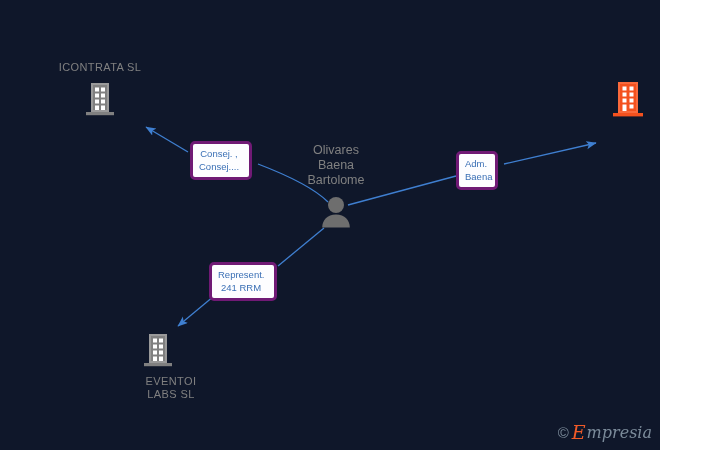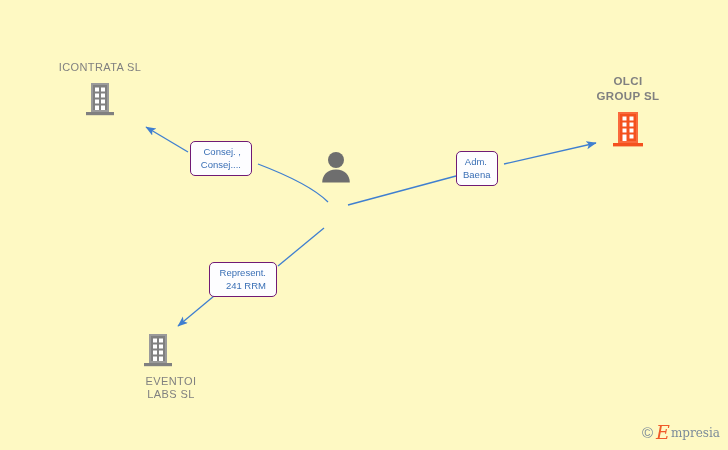--- a/index.html
+++ b/index.html
@@ -5,23 +5,23 @@
   html, body {
     margin: 0;
     padding: 0;
     background: #ffffff;
   }
   body {
     font-family: "Liberation Sans", sans-serif;
   }
   #canvas {
     position: relative;
-    width: 728px;
+    width: 660px;
     height: 450px;
-    background: #fef9c3;
+    background: #0f172a;
     overflow: hidden;
   }
   #edges {
     position: absolute;
     left: 0;
     top: 0;
     width: 728px;
     height: 450px;
   }
 
@@ -48,28 +48,28 @@
   }
 
   
   .bldg-icon { display: block; }
   .person-icon { display: block; }
 
   
   .rel-box {
     position: absolute;
     box-sizing: border-box;
-    border: 1px solid #701a75;
+    border: 3px solid #701a75;
     border-radius: 5px;
     background: #fdfdff;
     color: #3a6fb5;
     font-size: 9.5px;
     line-height: 13px;
     padding: 3px 10px 4px 6px;
-    text-align: right;
+    text-align: center;
     white-space: pre-line;
   }
 
   
   #watermark {
     position: absolute;
     right: 8px;
     bottom: 8px;
     display: flex;
     align-items: center;
@@ -83,21 +83,22 @@
   .wm-e {
     color: #f05a28;
     font-family: "DejaVu Serif", serif;
     font-style: italic;
     font-size: 19px;
     line-height: 19px;
   }
   .wm-rest {
     color: #7b8b9a;
     font-family: "DejaVu Serif", serif;
-    font-size: 12px;
+    font-style: italic;
+    font-size: 16px;
     line-height: 16px;
     margin-left: -2px;
   }
 </style>
 </head>
 <body>
 
 <div id="canvas">
 
   <svg id="edges" viewBox="0 0 728 450" width="728" height="450" xmlns="http://www.w3.org/2000/svg">
@@ -136,40 +137,41 @@
         <rect x="16" y="11.5" width="4" height="4"></rect>
         <rect x="10" y="17.5" width="4" height="4"></rect>
         <rect x="16" y="17.5" width="4" height="4"></rect>
         <rect x="10" y="23.5" width="4" height="4.5"></rect>
         <rect x="16" y="23.5" width="4" height="4.5"></rect>
       </g>
     </svg>
   </div>
 
   <div class="node" style="left:573px; top:74px; width:110px;">
-    <div class="node-label" style="font-weight:bold; font-size:11.5px; line-height:15px;">OLCI
-GROUP  SL</div>
     <svg class="bldg-icon" width="32" height="36" viewBox="0 0 32 36" style="margin-top:7px;" xmlns="http://www.w3.org/2000/svg">
       <rect x="6" y="1" width="20" height="31" fill="#fa6a3c"></rect>
       <rect x="8" y="3" width="16" height="27" fill="#f4511e"></rect>
       <rect x="1" y="32" width="30" height="3.4" fill="#f4511e"></rect>
       <g fill="#ffffff">
         <rect x="10.5" y="5.5" width="4" height="4"></rect>
         <rect x="17.5" y="5.5" width="4" height="4"></rect>
         <rect x="10.5" y="11.5" width="4" height="4"></rect>
         <rect x="17.5" y="11.5" width="4" height="4"></rect>
         <rect x="10.5" y="17.5" width="4" height="4"></rect>
         <rect x="17.5" y="17.5" width="4" height="4"></rect>
         <rect x="10.5" y="23.5" width="4" height="6.5"></rect>
         <rect x="17.5" y="23.5" width="4" height="4"></rect>
       </g>
     </svg>
   </div>
 
   <div class="node" style="left:276px; top:143px; width:120px;">
+    <div class="person-label">Olivares
+Baena
+Bartolome</div>
     <svg class="person-icon" width="34" height="32" viewBox="0 0 34 32" style="margin-top:8px;" xmlns="http://www.w3.org/2000/svg">
       <circle cx="17" cy="9" r="8" fill="#6e6e6e"></circle>
       <path d="M17,18.5 C8.2,18.5 3.2,24.2 3.2,31.5 L30.8,31.5 C30.8,24.2 25.8,18.5 17,18.5 z" fill="#6e6e6e"></path>
     </svg>
   </div>
 
   <div class="node" style="left:110px; top:333px; width:95px;">
     <svg class="bldg-icon" width="30" height="34" viewBox="0 0 30 34" xmlns="http://www.w3.org/2000/svg">
       <rect x="6" y="1" width="18" height="29" fill="#9a9a9a"></rect>
       <rect x="8" y="3" width="14" height="25" fill="#808080"></rect>

